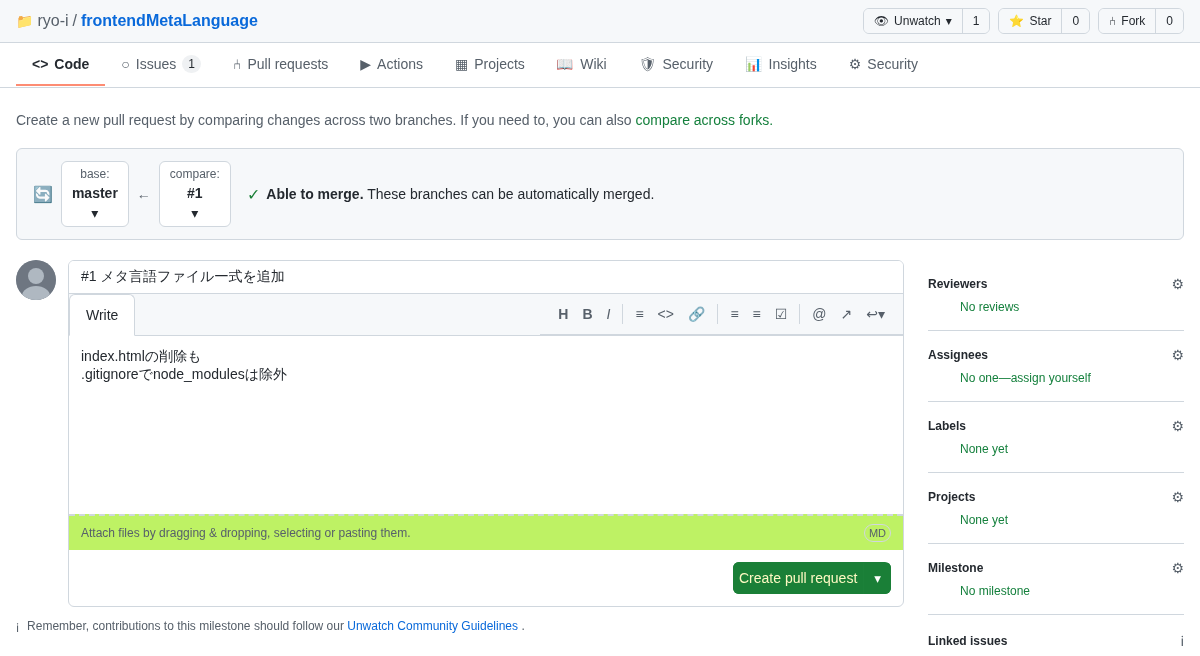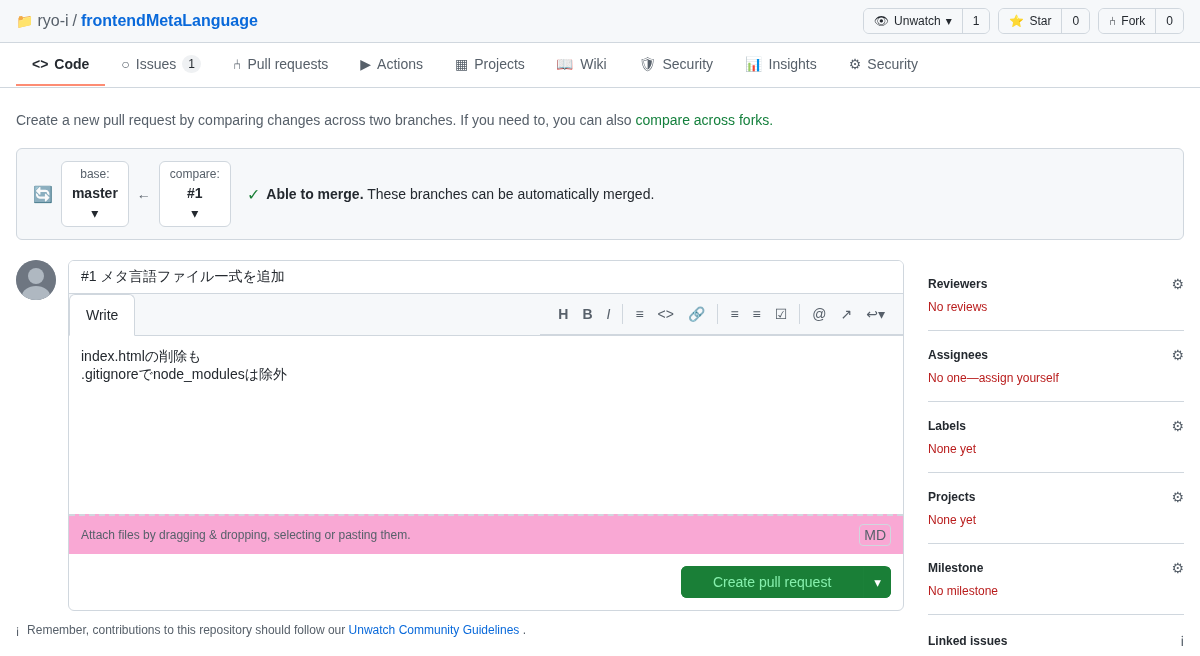--- a/index.html
+++ b/index.html
@@ -107,29 +107,29 @@
     }
     .toolbar-divider { width: 1px; height: 20px; background: #d0d7de; margin: 0 4px; }
     .textarea {
       width: 100%; padding: 12px; font-size: 14px; font-family: inherit;
       border: none; outline: none; resize: none; min-height: 175px;
       color: #24292f; background: #fff;
     }
     .attach-bar {
       padding: 8px 12px; font-size: 12px; color: #57606a;
       border-top: 2px dashed #d0d7de; display: flex; justify-content: space-between;
-      align-items: center; background: #f9a8d4;
+      align-items: center; background: #bef264;
     }
     .form-actions { display: flex; justify-content: flex-end; padding: 12px; gap: 8px; }
     .btn-create {
       display: flex; align-items: center; border-radius: 6px; overflow: hidden;
       background: #1a7f37;
     }
     .btn-create-main {
-      padding: 8px 32px; background: #1a7f37; border: none; color: #86efac;
+      padding: 8px 6px; background: #1a7f37; border: none; color: #fef9c3;
       font-size: 14px; cursor: pointer; font-weight: 500;
     }
     .btn-create-arrow {
       padding: 8px 10px; background: #1a7f37; border: none; border-left: 1px solid #1c8139;
       color: #fff; cursor: pointer;
     }
 
     
     .community-notice {
       display: flex; align-items: flex-start; gap: 8px; margin-top: 12px;
@@ -139,21 +139,21 @@
 
     
     .sidebar-section { padding: 16px 0; border-bottom: 1px solid #d0d7de; }
     .sidebar-section:last-child { border-bottom: none; }
     .sidebar-section-header {
       display: flex; align-items: center; justify-content: space-between;
       margin-bottom: 8px;
     }
     .sidebar-section-title { font-weight: 600; font-size: 12px; color: #24292f; }
     .sidebar-gear { color: #57606a; cursor: pointer; font-size: 14px; }
-    .sidebar-value { font-size: 12px; color: #b91c1c; }
+    .sidebar-value { font-size: 12px; color: #15803d; margin-left: 32px; }
     .sidebar-info { color: #57606a; cursor: pointer; font-size: 14px; }
 
     
     .repo-icon { font-size: 14px; color: #57606a; }
 
     .sync-icon { font-size: 16px; color: #57606a; }
   </style>
 </head>
 <body>
 
@@ -298,37 +298,37 @@
               <div class="toolbar-divider"></div>
               <button class="toolbar-btn" title="Mention">@</button>
               <button class="toolbar-btn" title="Reference">↗</button>
               <button class="toolbar-btn" title="Undo">↩▾</button>
             </div>
           </div>
           <textarea class="textarea" style="">index.htmlの削除も
 .gitignoreでnode_modulesは除外</textarea>
           <div class="attach-bar">
             <span>Attach files by dragging &amp; dropping, selecting or pasting them.</span>
-            <span style="border:1px solid #d0d7de; padding:2px 4px; border-radius:4px; font-size:14px;">MD</span>
+            <span style="border:1px solid #d0d7de; padding:2px 4px; border-radius:9px; font-size:11px;">MD</span>
           </div>
           <div class="form-actions">
             <div class="btn-create">
               <button class="btn-create-main">Create pull request</button>
               <button class="btn-create-arrow">
                 <span>▾</span>
               </button>
             </div>
           </div>
         </div>
       </div>
 
       <div class="community-notice">
         <span>ℹ</span>
         <span>
-          <span>Remember, contributions to this repository should follow our</span>
+          <span>Remember, contributions to this milestone should follow our</span>
           <a>Unwatch Community Guidelines</a>
           <span>.</span>
         </span>
       </div>
     </div>
 
     <div class="pr-sidebar">
 
       <div class="sidebar-section">
         <div class="sidebar-section-header">

